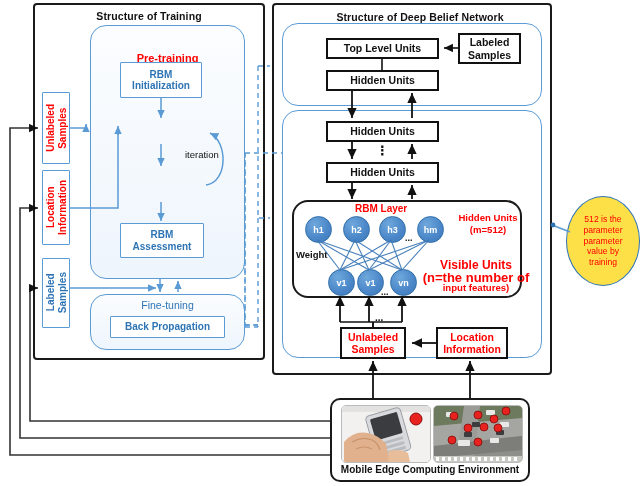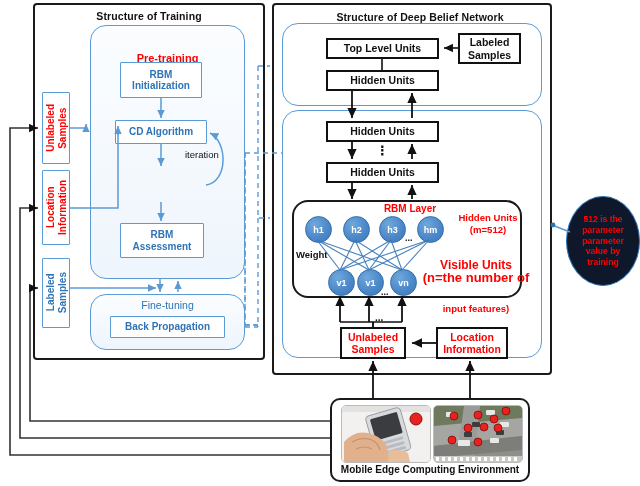--- a/index.html
+++ b/index.html
@@ -35,22 +35,22 @@
 
   svg.ov{position:absolute;left:0;top:0;width:640px;height:486px;
          pointer-events:none;overflow:visible;}
 
   .node{position:absolute;border-radius:50%;
         background:radial-gradient(circle at 35% 30%,#6fa8dc 0%,#4A86C8 60%,#3f7ab8 100%);
         border:1.3px solid #2E6DA8;color:#fff;font-size:9px;font-weight:bold;
         display:flex;align-items:center;justify-content:center;}
 
   .ell{position:absolute;border:1.7px solid #2E74B5;border-radius:50%;
-       background:#0f172a;display:flex;align-items:center;justify-content:center;
-       text-align:center;font-size:8.6px;font-weight:bold;color:#FF0000;
+       background:#fde047;display:flex;align-items:center;justify-content:center;
+       text-align:center;font-size:8.6px;font-weight:normal;color:#FF0000;
        line-height:1.25;}
 
   .dots{position:absolute;color:#111;font-weight:bold;font-size:10px;}
   .photo{position:absolute;border-radius:5px;overflow:hidden;border:1px solid #bbb;}
 </style>
 </head>
 <body>
 
 <div id="stage">
 
@@ -60,23 +60,20 @@
 
   <div class="abs soft-blue" style="left:90px;top:25px;width:155px;height:254px;">
   </div>
   <div class="abs" style="left:90px;top:32px;width:155px;text-align:center;font-size:11px;font-weight:bold;color:#FF0000;margin-top:20px;">Pre-training</div>
 
   <div class="abs bbox" style="left:120px;top:62px;width:82px;height:36px;">
     <div><span>RBM</span><br>
          <span>Initialization</span></div>
   </div>
 
-  <div class="abs bbox" style="left:115px;top:120px;width:92px;height:24px;">
-    <span>CD Algorithm</span>
-  </div>
 
 
   <div class="abs bbox" style="left:120px;top:223px;width:84px;height:35px;">
     <div><span>RBM</span><br>
          <span>Assessment</span></div>
   </div>
 
   <div class="abs" style="left:185px;top:149px;font-size:9.5px;color:#111;font-weight:normal;">iteration</div>
 
   <div class="abs soft-blue" style="left:90px;top:294px;width:155px;height:56px;"></div>
@@ -132,21 +129,21 @@
   </div>
 
   <div class="abs" style="left:326px;top:144px;width:113px;text-align:center;font-size:13px;color:#111;font-weight:bold;line-height:1;">⋮</div>
 
   <div class="abs kbox" style="left:326px;top:162px;width:113px;height:21px;">
     <span>Hidden Units</span>
   </div>
 
   <div class="abs soft-black" style="left:292px;top:200px;width:230px;height:98px;"></div>
 
-  <div class="abs" style="left:355px;top:203px;width:110px;text-align:center;font-size:10px;font-weight:bold;color:#FF0000;">RBM Layer</div>
+  <div class="abs" style="left:355px;top:203px;width:110px;font-size:10px;font-weight:bold;color:#FF0000;">RBM Layer</div>
 
   <div class="abs" style="left:296px;top:249px;font-size:9.5px;font-weight:bold;color:#111;">Weight</div>
 
   <div class="node" style="left:305px;top:216px;width:25px;height:25px;">
     <span>h1</span>
     </div>
   <div class="node" style="left:343px;top:216px;width:25px;height:25px;">
     <span>h2</span>
     </div>
   <div class="node" style="left:379px;top:216px;width:25px;height:25px;">
@@ -166,21 +163,21 @@
   <div class="node" style="left:390px;top:269px;width:25px;height:25px;">
     <span>vn</span>
     </div>
   <div class="dots" style="left:381px;top:287px;font-size:9px;">...</div>
 
   <div class="abs redtxt" style="left:444px;top:212px;width:88px;text-align:center;font-size:9.6px;">Hidden Units</div>
   <div class="abs redtxt" style="left:444px;top:224px;width:88px;text-align:center;font-size:9.6px;">(m=512)</div>
 
   <div class="abs redtxt" style="left:420px;top:258px;width:112px;text-align:center;font-size:12px;">Visible Units</div>
   <div class="abs redtxt" style="left:416px;top:270px;width:120px;text-align:center;font-size:13px;">(n=the number of</div>
-  <div class="abs redtxt" style="left:420px;top:282px;width:112px;text-align:center;font-size:9.6px;margin-top:21px;">input features)</div>
+  <div class="abs redtxt" style="left:420px;top:282px;width:112px;text-align:center;font-size:9.6px;">input features)</div>
 
   <div class="dots" style="left:375px;top:312px;font-size:10px;">...</div>
 
   <div class="abs kbox red" style="left:340px;top:327px;width:66px;height:32px;">
     <div><span>Unlabeled</span><br>
          <span>Samples</span></div>
   </div>
 
   <div class="abs kbox red" style="left:436px;top:327px;width:72px;height:32px;">
     <div><span>Location</span><br>

